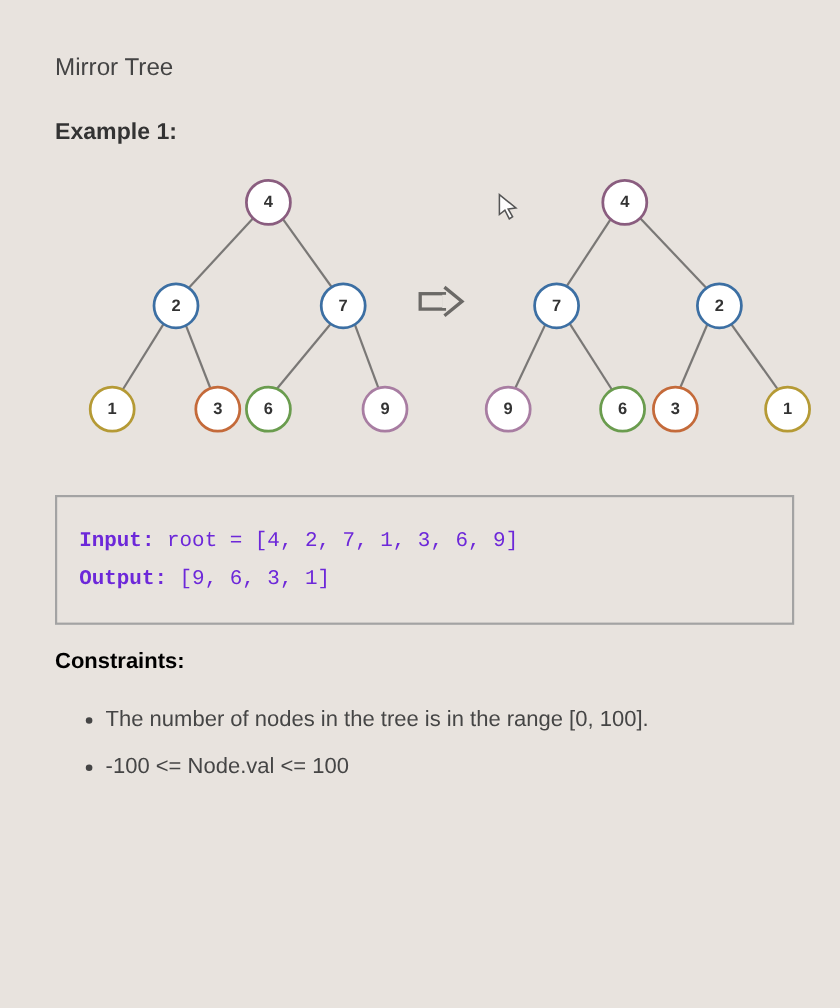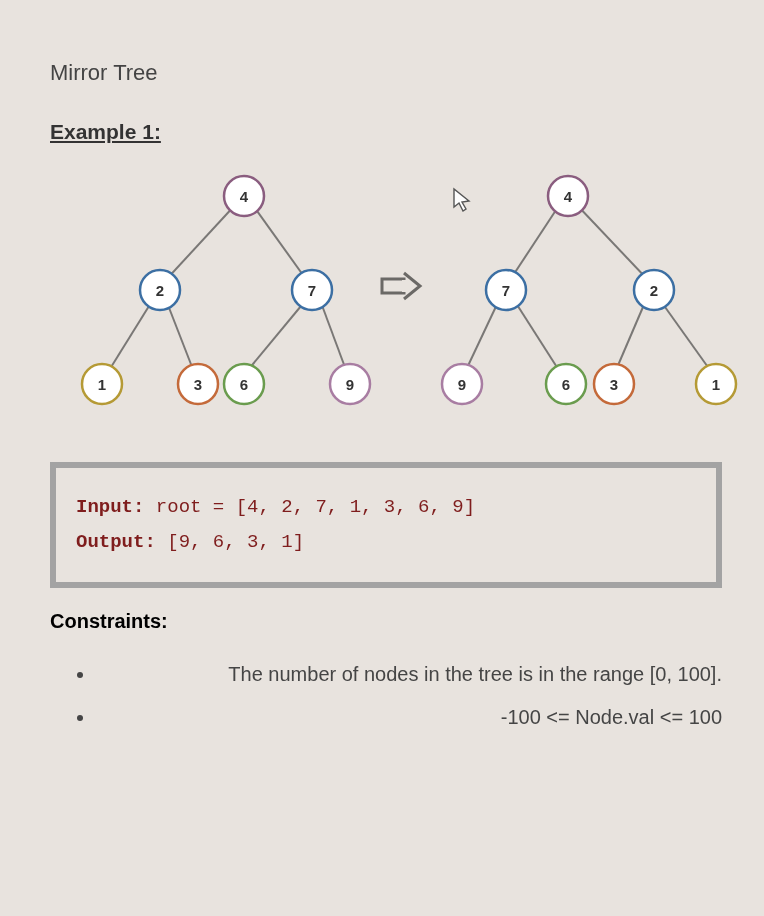--- a/index.html
+++ b/index.html
@@ -8,21 +8,20 @@
     width: 764px;
     height: 916px;
     background: #e8e3de;
     font-family: Arial, Helvetica, sans-serif;
     color: #3d3d3d;
     overflow: hidden;
   }
   .page {
     padding: 48px 42px 0 50px;
     box-sizing: border-box;
-    margin-top: 12px;
   }
   h2.title {
     margin: 0 0 34px 0;
     font-size: 22px;
     font-weight: 500;
     color: #444;
   }
   p.desc {
     margin: 0 0 30px 0;
     font-size: 21px;
@@ -31,21 +30,20 @@
   }
   p.desc em {
     font-style: italic;
     color: #555;
   }
   h3.example {
     margin: 0 0 28px 0;
     font-size: 21px;
     font-weight: 700;
     color: #333;
-    text-decoration: underline;
   }
   .diagram {
     position: relative;
     width: 680px;
     height: 260px;
     margin-left: 0px;
   }
   svg.tree-svg {
     position: absolute;
     top: 0;
@@ -75,46 +73,46 @@
     width: 46px;
     height: 32px;
   }
   .arrow svg { stroke: #6b6966; fill: none; stroke-width: 3; }
   .cursor {
     position: absolute;
     left: 400px;
     top: 14px;
   }
   pre.codebox {
-    border: 6px solid #a3a3a3;
+    border: 2px solid #a3a3a3;
     border-radius: 0;
     padding: 22px 20px;
     margin: 30px 0 22px 0;
     font-family: "Courier New", Courier, monospace;
     font-size: 19px;
     line-height: 1.85;
-    color: #7f1d1d;
+    color: #6d28d9;
     background: transparent;
     white-space: pre-wrap;
   }
   pre.codebox b { font-weight: 700; }
   h3.constraints {
     margin: 0 0 22px 0;
     font-size: 20px;
     font-weight: 700;
     color: #000000;
   }
   ul.cons {
     margin: 0;
     padding-left: 46px;
     font-size: 20px;
     line-height: 1.95;
     color: #454545;
   }
-  ul.cons li { margin-bottom: 4px; text-align: right; }
+  ul.cons li { margin-bottom: 4px; }
 </style>
 </head>
 <body>
 
 <div class="page">
 
   <h2 class="title">Mirror Tree</h2>
 
 
   <h3 class="example">Example 1:</h3>

